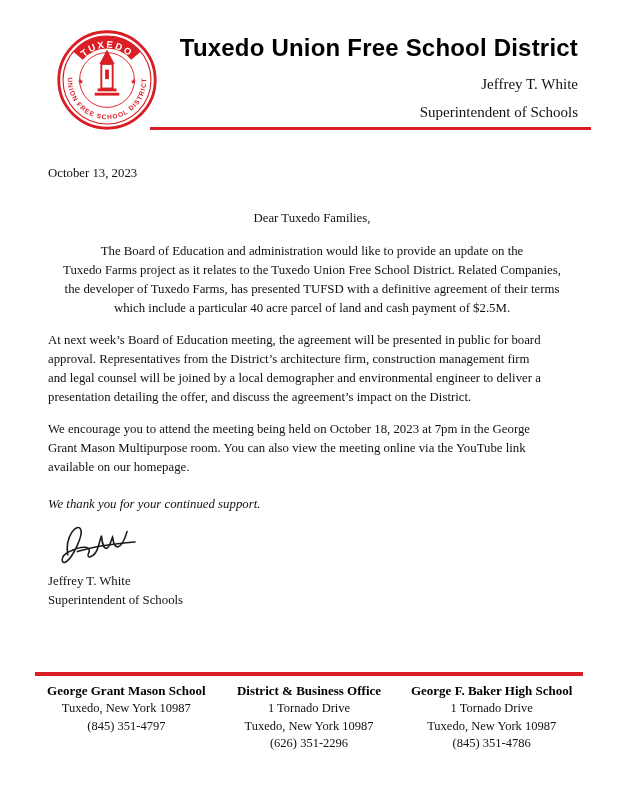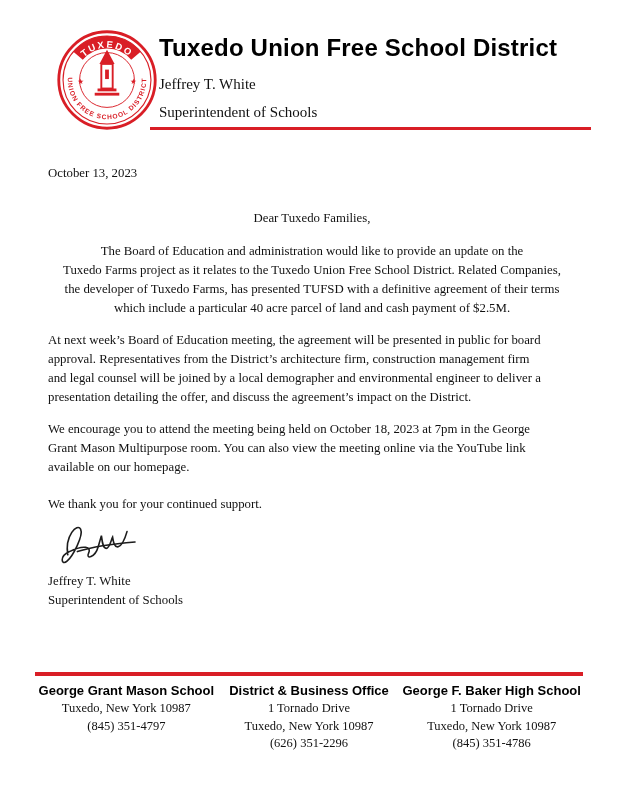--- a/index.html
+++ b/index.html
@@ -20,55 +20,55 @@
     align-items: flex-start;
     padding: 28px 40px 0 55px;
   }
   .seal { width: 104px; height: 104px; flex: 0 0 auto; }
   .seal svg { display: block; }
   .sr-stroke { stroke: var(--accent); fill: none; }
   .sr-fill   { fill: var(--accent); }
   .sr-band   { stroke: var(--accent); fill: none; }
   .seal-top-text   { font-family: "Liberation Sans", sans-serif; font-weight: bold; font-size: 10px; letter-spacing: 2px; fill: #ffffff; }
   .seal-bottom-text{ font-family: "Liberation Sans", sans-serif; font-weight: bold; font-size: 7px; letter-spacing: 1px; fill: var(--accent); }
-  .header-text { flex: 1; text-align: left; padding-top: 6px; }
+  .header-text { flex: 1; text-align: right; padding-top: 6px; }
   .district-title {
     margin: 0 0 8px 0;
     font-family: "Liberation Sans", sans-serif;
     font-weight: bold;
     font-size: 24px;
     letter-spacing: 0.2px;
     color: #000000;
   }
   .sub { font-size: 15px; line-height: 28px; }
   .rule { background: var(--accent); }
   .header-rule { height: 3px; width: 441px; margin: -5px 0 0 150px; }
   
   .letter-body { padding: 0 42px 0 48px; font-size: 12.8px; line-height: 19px; }
   .letter-body p { margin: 0; white-space: pre-line; }
   .date       { margin-top: 34px !important; }
   .salutation { margin-top: 26px !important; text-align: center; }
   .para-first { margin-top: 14px !important; text-align: center; }
   .para       { margin-top: 13px !important; }
-  .closing    { margin-top: 18px !important; }
+  .closing    { margin-top: 18px !important; font-style: italic; }
   .signature  { margin-top: 4px; width: 110px; height: 48px; }
   .signature svg { display: block; }
   .sig-stroke { stroke: #1c1c1c; fill: none; stroke-width: 2; stroke-linecap: round; }
   .sig-name   { margin-top: 6px !important; }
   
   .footer {
     position: absolute;
     left: 0; right: 0; top: 672px;
     padding: 0 35px;
   }
   .footer-rule { height: 4px; width: 100%; }
   .locations { display: flex; margin-top: 6px; }
   .loc { flex: 1; text-align: center; }
   .loc-name {
-    font-family: Liberation Sans, sans-serif;
+    font-family: Liberation Serif, serif;
     font-weight: bold;
     font-size: 13px;
     line-height: 18px;
     color: #000000;
   }
   .loc-line { font-size: 12.5px; line-height: 17.5px; }
 </style>
 </head>
 <body>
 

